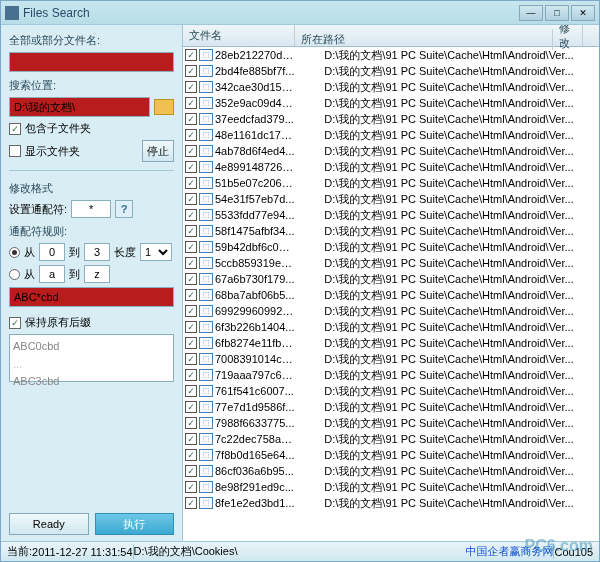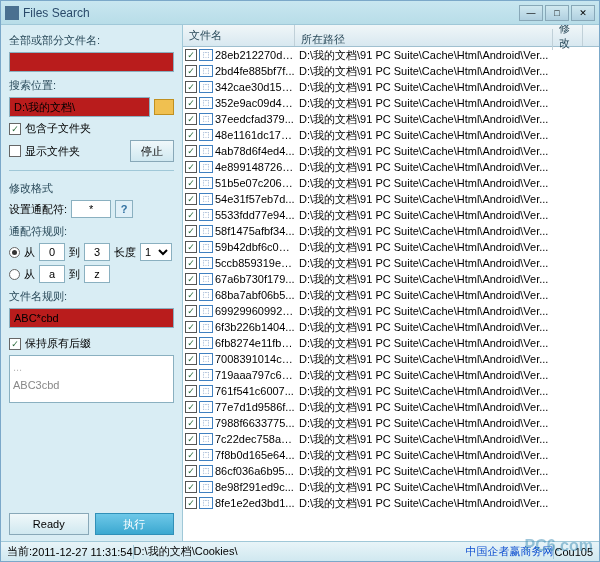--- a/index.html
+++ b/index.html
@@ -9,42 +9,42 @@
 .titlebar-icon { width: 14px; height: 14px; background: #4a7090; margin-right: 4px; }
 .titlebar-title { flex: 1; font-size: 12px; color: #2a4a6a; }
 .win-btns { display: flex; gap: 2px; }
 .win-btn { width: 24px; height: 16px; background: linear-gradient(#d0e8f0,#b0d0e0); border: 1px solid #88a8b8; display: flex; align-items: center; justify-content: center; font-size: 9px; cursor: pointer; }
 .content { flex: 1; display: flex; overflow: hidden; }
 .sidebar { width: 182px; background: #d9edf4; border-right: 1px solid #a0c8d8; padding: 6px 8px; display: flex; flex-direction: column; gap: 4px; overflow: hidden; }
 .label { color: #2a4a5a; margin-top: 2px; }
 .input { width: 100%; height: 20px; border: 1px solid #8ab0c0; background: #b91c1c; padding: 0 4px; }
 .row { display: flex; align-items: center; gap: 4px; }
 .checkbox { width: 12px; height: 12px; border: 1px solid #666; background: #fff; display: inline-flex; align-items: center; justify-content: center; font-size: 9px; color: #2a6a3a; }
-.btn { height: 22px; padding: 0 10px; background: linear-gradient(#f0f8fa,#d0e8f0); border: 1px solid #88a8b8; cursor: pointer; display: inline-flex; align-items: center; justify-content: center; }
+.btn { height: 22px; padding: 0 4px; background: linear-gradient(#f0f8fa,#d0e8f0); border: 1px solid #88a8b8; cursor: pointer; display: inline-flex; align-items: center; justify-content: center; }
 .btn.primary { background: linear-gradient(#6ec8e8,#3ba8d0); color: #fff; border-color: #3090b8; }
 .divider { height: 1px; background: #a0c8d8; margin: 4px 0; }
 .radio { width: 11px; height: 11px; border: 1px solid #666; border-radius: 50%; background: #fff; display: inline-flex; align-items: center; justify-content: center; }
 .radio.sel::after { content: ""; width: 5px; height: 5px; background: #333; border-radius: 50%; }
 .small-input { width: 26px; height: 18px; border: 1px solid #8ab0c0; background: #fff; text-align: center; }
 .help { width: 18px; height: 18px; border: 1px solid #8ab0c0; background: #e0f0f8; color: #3070a0; display: flex; align-items: center; justify-content: center; font-weight: bold; cursor: pointer; }
 .textarea { width: 100%; height: 48px; border: 1px solid #8ab0c0; background: #fff; padding: 3px; color: #888; line-height: 1.6; }
 .select { width: 32px; height: 18px; border: 1px solid #8ab0c0; background: #fff; }
 .folder-icon { width: 20px; height: 16px; background: #f0c050; border: 1px solid #c09020; cursor: pointer; }
 .main { flex: 1; background: #fff; display: flex; flex-direction: column; overflow: hidden; }
 .headers { height: 22px; background: linear-gradient(#f0f6f8,#d8e8f0); border-bottom: 1px solid #a0c0d0; display: flex; align-items: center; }
 .col-h { padding: 0 6px; border-right: 1px solid #c0d0d8; height: 100%; display: flex; align-items: center; color: #2a4a5a; }
 .col-h.c1 { width: 112px; }
 .col-h.c2 { flex: 1; margin-top: 8px; }
 .col-h.c3 { width: 30px; }
 .rows { flex: 1; overflow-y: scroll; overflow-x: hidden; }
 .file-row { height: 16px; display: flex; align-items: center; padding-left: 2px; white-space: nowrap; }
 .file-row .cb { width: 12px; height: 12px; border: 1px solid #555; margin-right: 2px; display: flex; align-items: center; justify-content: center; font-size: 9px; color: #2a6a3a; }
 .file-row .ico { width: 14px; height: 12px; background: #fff; border: 1px solid #4080c0; margin-right: 2px; position: relative; font-size: 7px; color: #3060a0; display: flex; align-items: center; justify-content: center; }
 .file-row .fn { width: 80px; overflow: hidden; text-overflow: ellipsis; }
-.file-row .fp { flex: 1; overflow: hidden; text-overflow: ellipsis; padding-left: 4px; }
+.file-row .fp { flex: 1; overflow: hidden; text-overflow: ellipsis; padding-left: 4px; text-align: center; }
 .statusbar { height: 20px; background: linear-gradient(#e8f4f8,#d0e8f0); border-top: 1px solid #a0c8d8; display: flex; align-items: center; padding: 0 6px; font-size: 11px; }
 .statusbar .sep { width: 1px; height: 14px; background: #a0c8d8; }
 .link { color: #1050d0; }
 .watermark { position: absolute; right: 6px; bottom: 6px; font-size: 16px; font-weight: bold; color: rgba(60,140,180,0.5); pointer-events: none; }
 .scrollbar-side { width: 16px; background: #e8f0f4; border-left: 1px solid #c0d0d8; }
 .btn-row { display: flex; gap: 6px; margin-top: auto; align-items: flex-end; }
 .btn-row .btn { flex: 1; }
 </style>
 </head>
 <body>
@@ -101,28 +101,28 @@
         <select class="select"><option>1</option></select>
       </div>
       <div class="row">
         <span class="radio"></span>
         <span>从</span>
         <input class="small-input" value="a" style="">
         <span>到</span>
         <input class="small-input" value="z" style="">
       </div>
 
-      <div class="label">文件名规则:</div>
       <input class="input" value="ABC*cbd" style="">
 
       <div class="row" style="margin-top:4px">
         <span class="checkbox">✓</span>
         <span>保持原有后缀</span>
       </div>
       <div class="textarea">
+        <div>ABC0cbd</div>
         <div style="color:#bbb">...</div>
         <div>ABC3cbd</div>
       </div>
 
       <div class="btn-row">
         <button class="btn">Ready</button>
         <button class="btn primary">执行</button>
       </div>
     </div>
 

